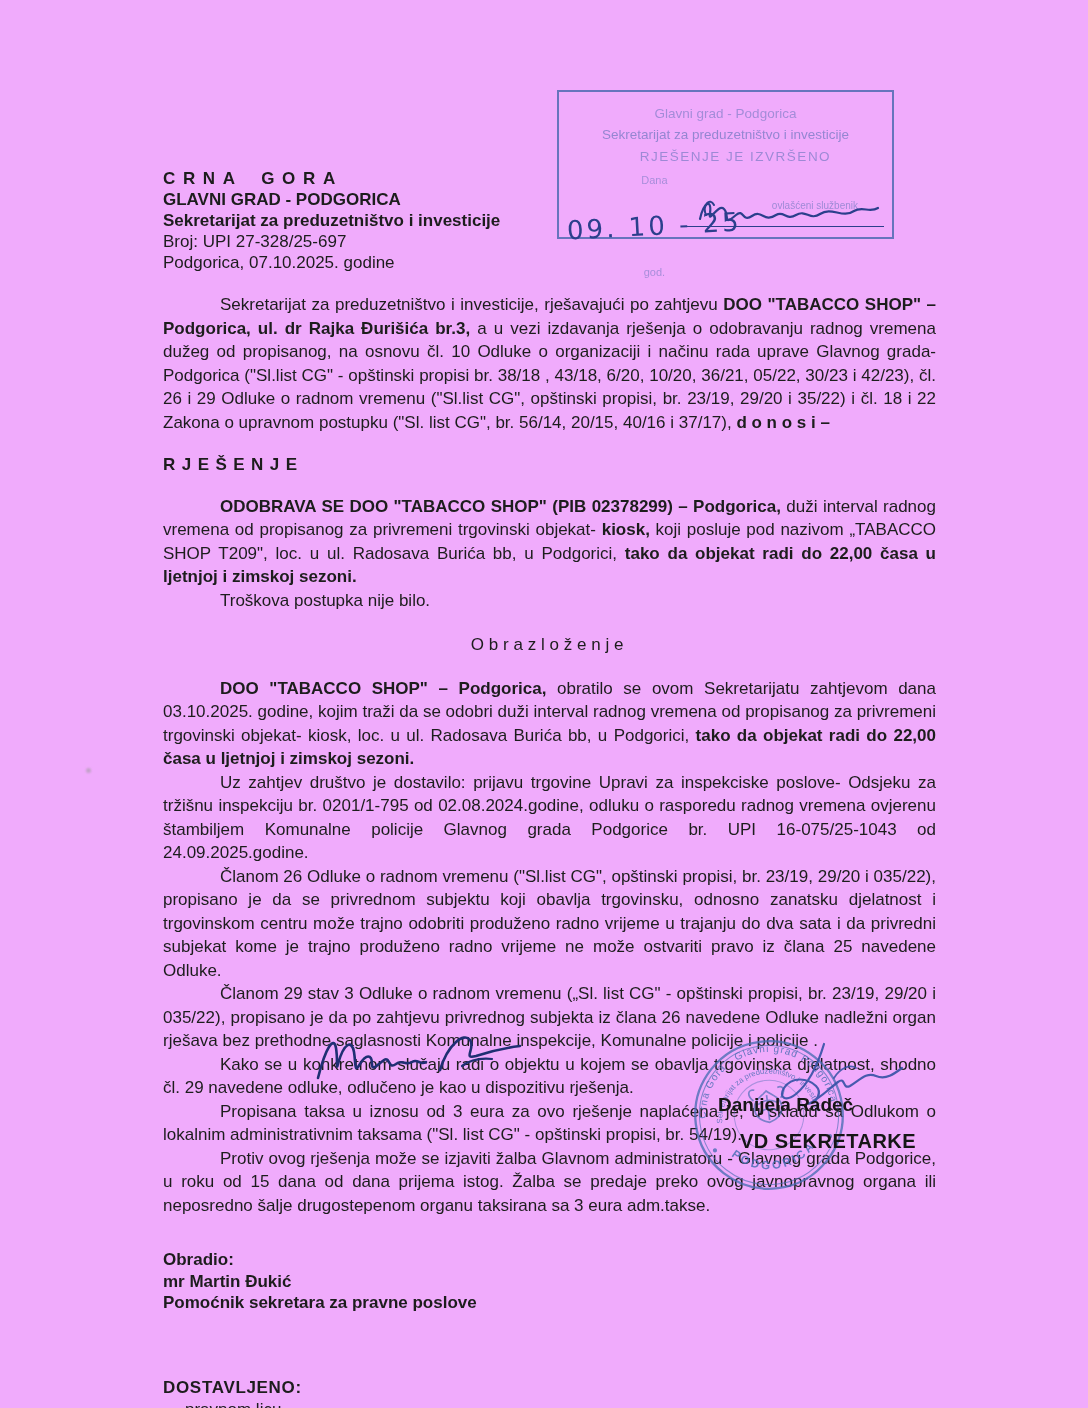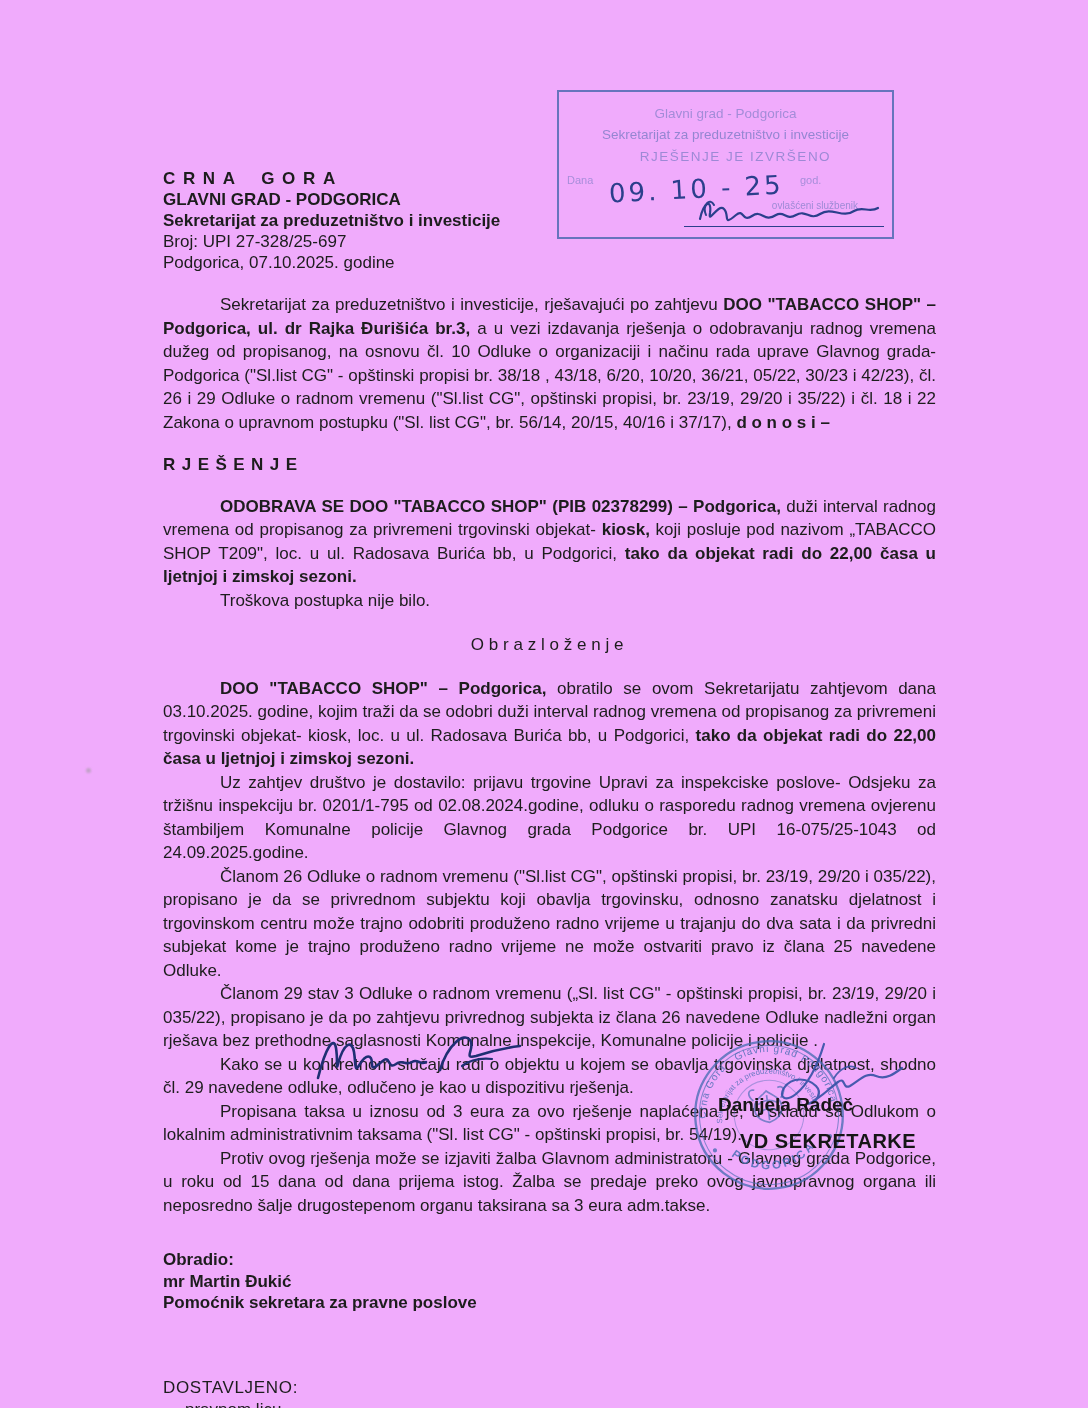--- a/index.html
+++ b/index.html
@@ -22,35 +22,35 @@
   .heading{
     font-weight:bold;letter-spacing:.38em;
     margin:19px 0 18px 0;text-indent:0;font-size:17px;
   }
   .heading2{
     text-align:center;font-weight:normal;letter-spacing:.28em;
     margin:21px 0 20px 0;text-indent:0;font-size:17px;
   }
   .obradio{margin-top:32px;font-size:17px;line-height:21.5px;font-weight:bold;}
   .dostavljeno{margin-top:64px;font-size:17px;}
-  .dost-label{font-weight:normal;letter-spacing:.04em;margin-bottom:0;}
+  .dost-label{font-weight:bold;letter-spacing:.04em;margin-bottom:0;}
   .dost-item{display:flex;gap:14px;line-height:23.2px;}
   .dost-item .dash{width:8px;}
 
   
   .received-stamp{
     position:absolute;left:557px;top:90px;width:337px;height:149px;
     border:2px solid rgba(58,98,168,.75);
     box-sizing:border-box;
   }
   .rs-text{position:absolute;width:100%;text-align:center;color:#3a62a8;}
   .rs-line1{top:14px;font-size:13.5px;opacity:.42;filter:blur(.4px);}
   .rs-line2{top:35px;font-size:13.5px;opacity:.5;filter:blur(.35px);}
   .rs-line3{top:57px;font-size:13.5px;letter-spacing:1.5px;opacity:.45;filter:blur(.4px);padding-left:10px;}
-  .rs-daterow{position:absolute;left:8px;top:82px;display:flex;align-items:flex-start;gap:16px;}
+  .rs-daterow{position:absolute;left:8px;top:82px;display:flex;align-items:center;gap:25px;flex-direction:column;}
   .rs-dana{font-size:11px;color:#3a62a8;opacity:.4;}
   .rs-dateval{
     font-size:26px;color:#2b3f8c;letter-spacing:3px;
     transform:rotate(-3deg);font-family:"DejaVu Sans",sans-serif;
   }
   .rs-god{font-size:11px;color:#3a62a8;opacity:.4;}
   .rs-officer{position:absolute;right:34px;top:108px;font-size:10px;color:#3a62a8;opacity:.45;filter:blur(.3px);}
   .rs-sig{position:absolute;right:10px;bottom:4px;}
   .rs-sigline{position:absolute;right:8px;bottom:10px;width:200px;border-bottom:1.6px solid #2b3f8c;}
 

